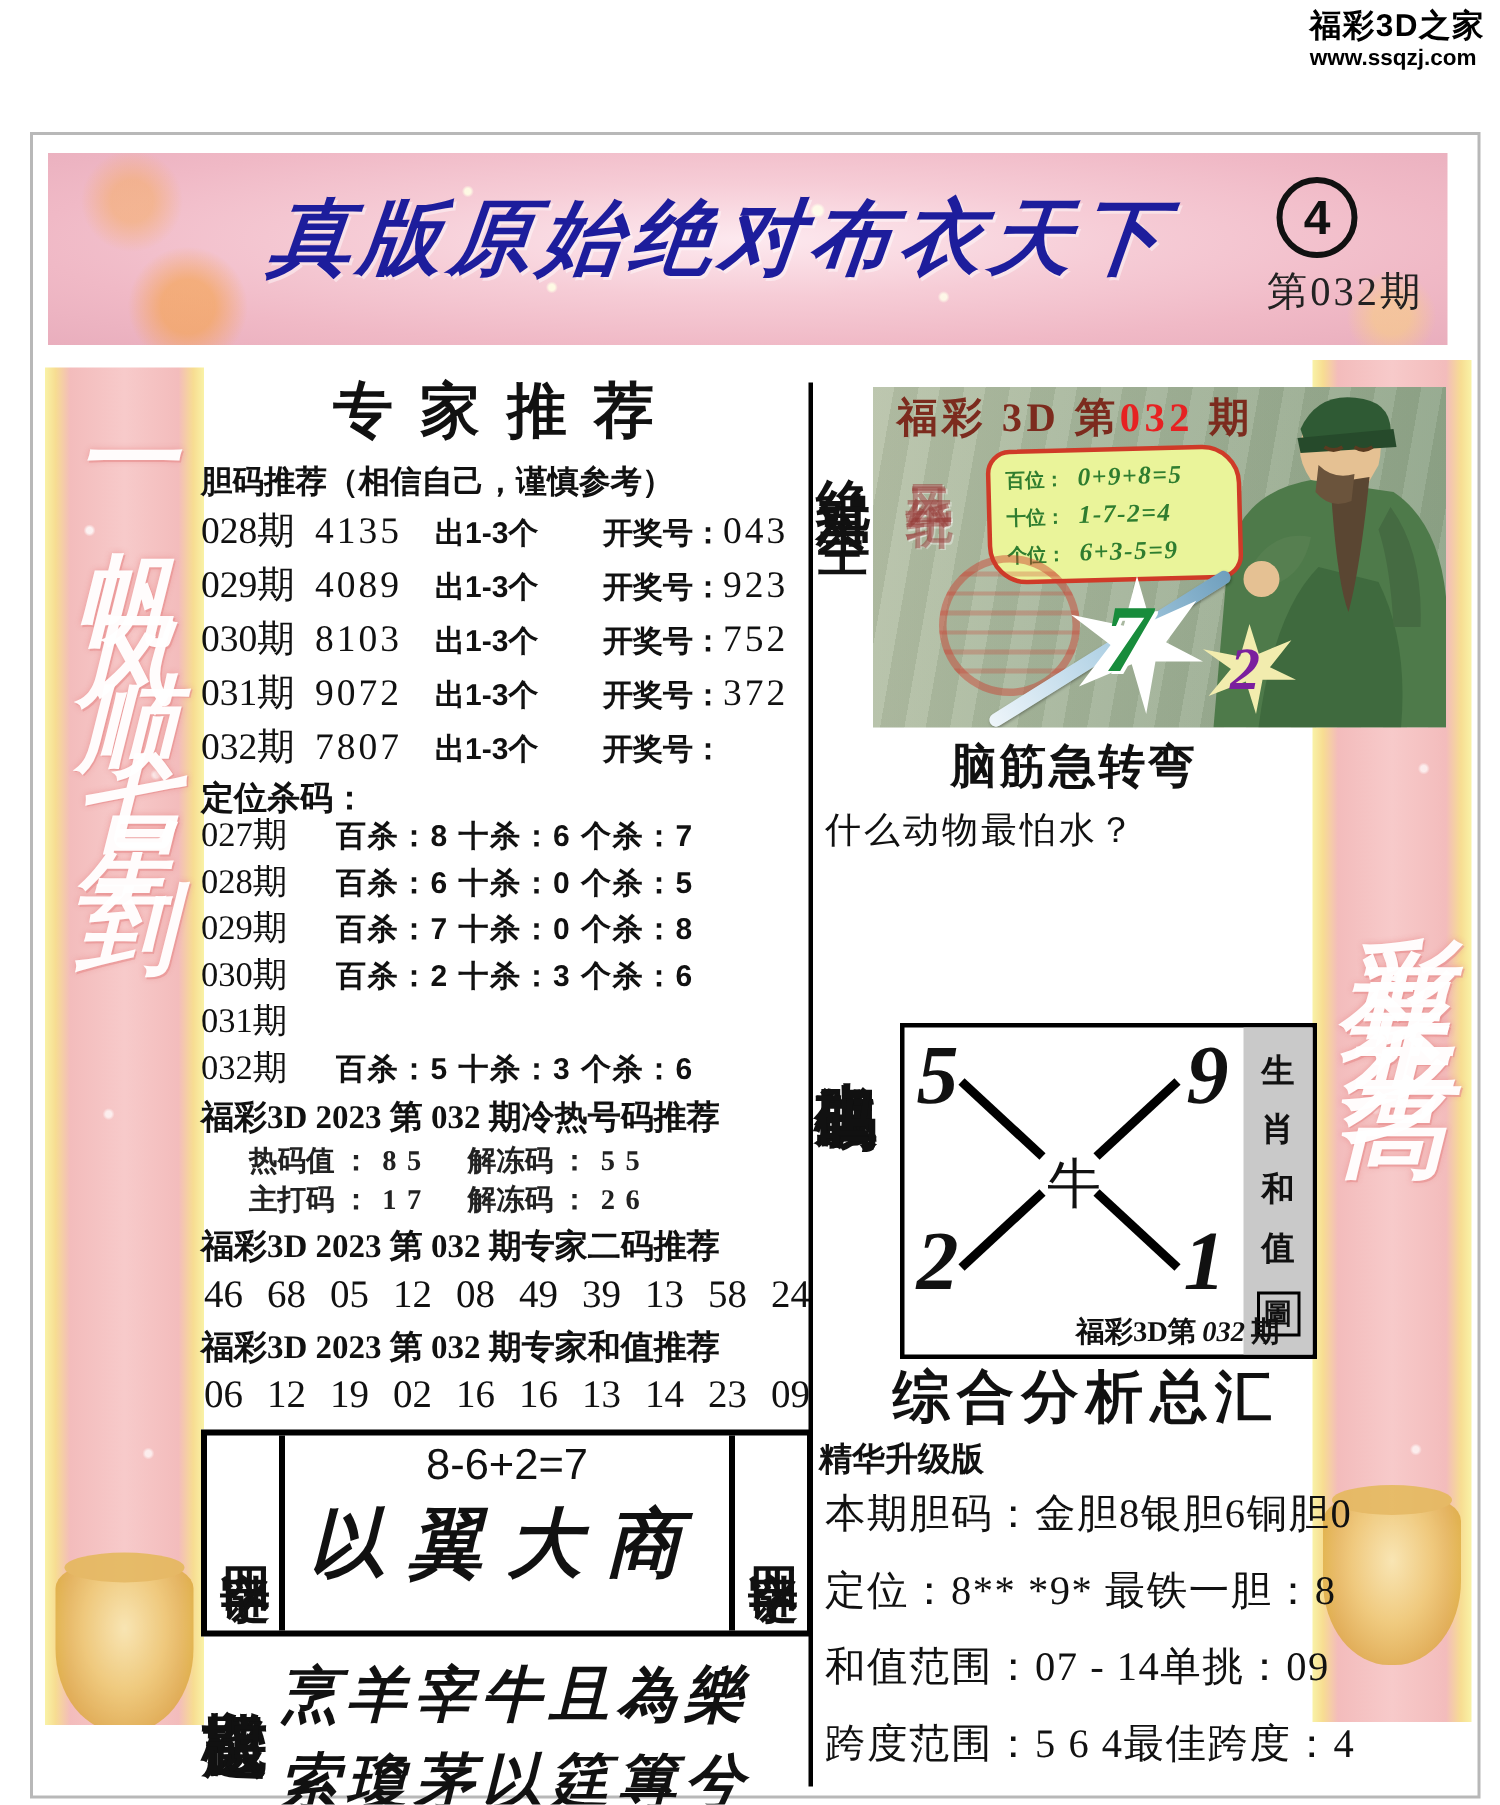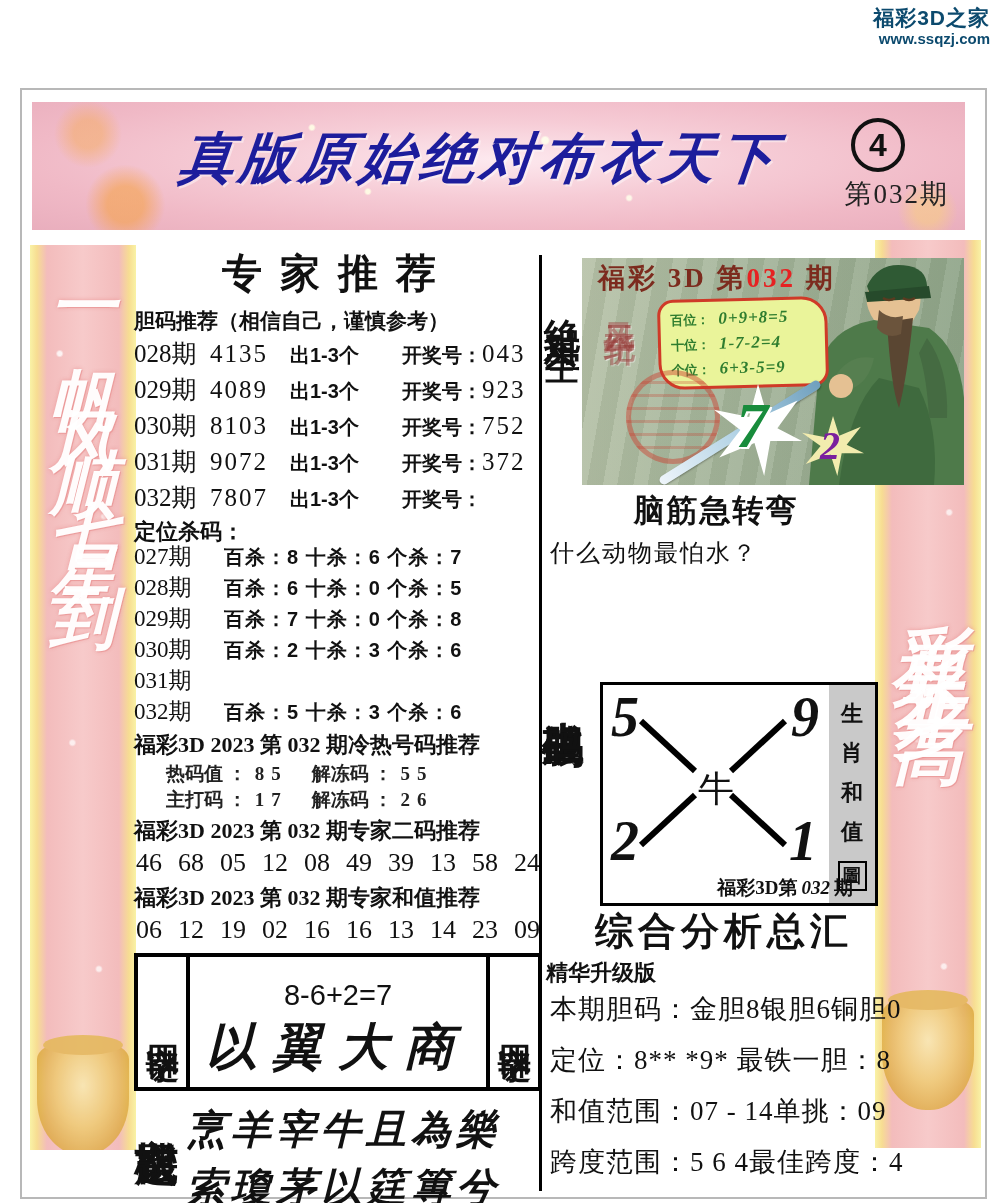--- a/index.html
+++ b/index.html
@@ -3,21 +3,21 @@
 <meta charset="utf-8">
 <style>
   html,body{margin:0;padding:0;}
   body{
     width:1000px;height:1203px;position:relative;background:#fff;overflow:hidden;
     font-family:"Liberation Serif","DejaVu Serif",serif;color:#111;
   }
   .sans{font-family:"Liberation Sans","DejaVu Sans",sans-serif;}
 
   
-  .logo{position:absolute;top:6px;right:10px;text-align:right;color:#0c4a6e;
+  .logo{position:absolute;top:6px;right:10px;color:#000000;
         font-family:"Liberation Sans","DejaVu Sans",sans-serif;font-weight:bold;line-height:1.15;}
   .logo .l1{font-size:21px;letter-spacing:1px;}
   .logo .l2{font-size:15px;}
 
   
   .frame{position:absolute;left:20px;top:88px;width:963px;height:1107px;
          border:2px solid #b8b8b8;background:#fff;}
 
   
   .banner{position:absolute;left:10px;top:12px;width:933px;height:128px;overflow:hidden;
@@ -79,21 +79,21 @@
   .krow .ktext{font-size:20px;font-weight:bold;letter-spacing:1px;}
   .sec-head{font-size:22px;font-weight:bold;margin:3px 0 1px 0;white-space:nowrap;}
   .hotrow{display:flex;font-size:19px;font-weight:bold;color:#222;height:26px;padding-left:32px;align-items:baseline;}
   .hotrow .val{margin:0 24px 0 8px;letter-spacing:7px;}
   .numrow{display:flex;justify-content:space-between;font-size:26px;padding:1px 2px 2px 2px;}
   .puzzle{margin-top:6px;border:4px solid #000;height:130px;display:flex;background:#fff;}
   .pz-side{width:48px;display:flex;align-items:center;justify-content:center;}
   .pz-side.l{border-right:4px solid #000;}
   .pz-side.r{border-left:4px solid #000;}
   .pz-side span{writing-mode:vertical-rl;text-orientation:upright;font-size:33px;font-weight:bold;line-height:1;letter-spacing:2px;}
-  .pz-center{flex:1;text-align:center;margin-top:18px;}
+  .pz-center{flex:1;text-align:center;}
   .pz-formula{font-size:29px;margin-top:4px;font-family:"Liberation Sans","DejaVu Sans",sans-serif;}
   .pz-phrase{font-size:50px;font-weight:bold;font-style:italic;letter-spacing:16px;margin-top:2px;white-space:nowrap;}
   .mystery{display:flex;margin-top:8px;}
   .my-label{writing-mode:vertical-rl;text-orientation:upright;font-size:44px;font-weight:bold;line-height:1;
     letter-spacing:3px;margin:4px 8px 0 0;}
   .my-lines{flex:1;padding-top:2px;}
   .my-line{font-size:40px;font-weight:bold;font-style:italic;letter-spacing:5px;line-height:58px;white-space:nowrap;}
 
   .divider{position:absolute;left:517px;top:165px;width:3px;height:936px;background:#000;}
 

